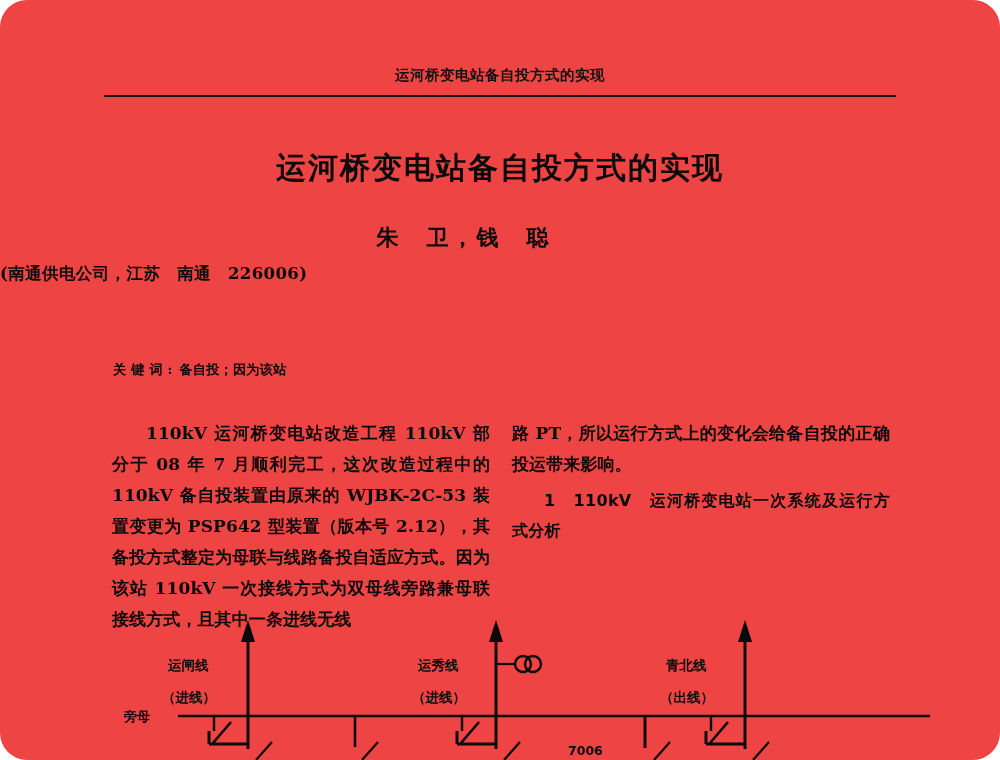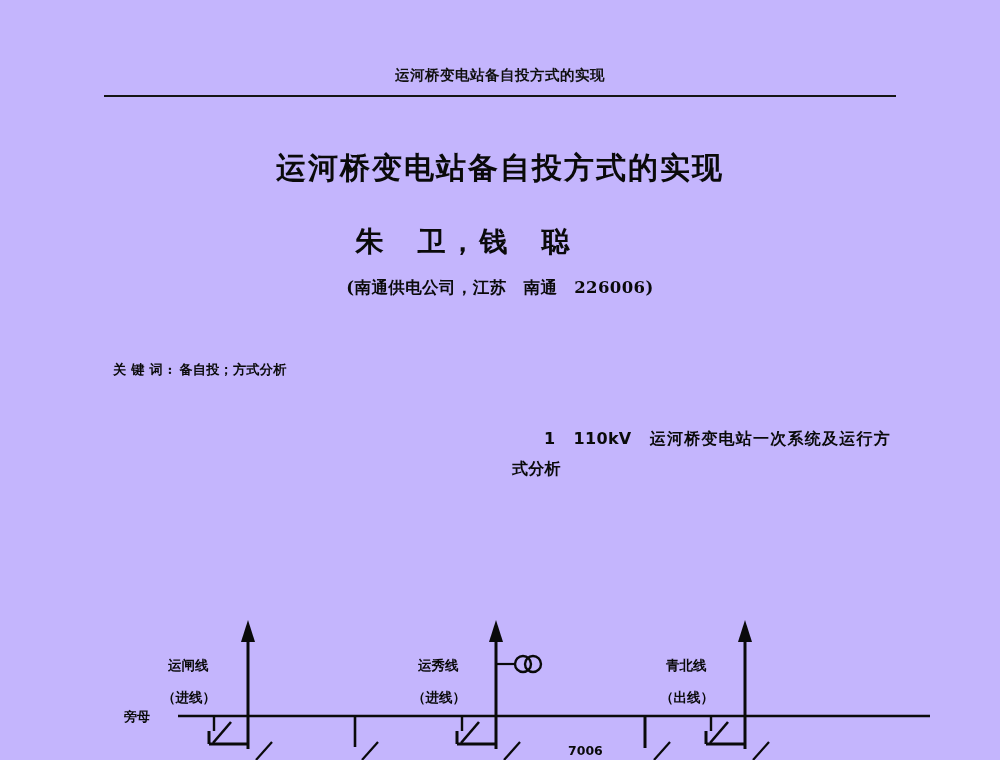--- a/index.html
+++ b/index.html
@@ -12,21 +12,22 @@
     height: 760px;
     overflow: hidden;
     font-family: "DejaVu Sans", "Liberation Sans", sans-serif;
     color: #000000;
     position: relative;
   }
   .page {
     position: relative;
     width: 1000px;
     height: 760px;
-    background: #c4b5fd;
+    background: #ef4444;
+    border-radius: 27px;
   }
 
   
   .running-header {
     position: absolute;
     top: 66px;
     left: 0;
     width: 1000px;
     text-align: center;
     font-size: 14.5px;
@@ -56,32 +57,32 @@
     letter-spacing: 2px;
     font-family: "DejaVu Sans", "Liberation Sans", sans-serif;
     color: #0a0a0a;
   }
   .authors {
     position: absolute;
     top: 223px;
     left: 0;
     width: 928px;
     text-align: center;
-    font-size: 28px;
+    font-size: 22px;
     font-weight: 700;
     letter-spacing: 3px;
     font-family: "DejaVu Serif", "Liberation Serif", serif;
     color: #0a0a0a;
   }
   .affiliation {
     position: absolute;
-    top: 277px;
-    left: 0;
-    width: 1000px;
-    text-align: center;
+    top: 263px;
+    left: 0;
+    width: 1000px;
+    text-align: left;
     font-size: 16.5px;
     font-weight: 700;
     letter-spacing: 0.4px;
     font-family: "DejaVu Serif", "Liberation Serif", serif;
     color: #0a0a0a;
   }
 
   
   .abstract-row {
     position: absolute;
@@ -171,25 +172,29 @@
   <div class="header-rule"></div>
 
   <div class="doc-title">运河桥变电站备自投方式的实现</div>
 
   <div class="authors">朱　卫，钱　聪</div>
 
   <div class="affiliation">(南通供电公司，江苏　南通　226006)</div>
 
 
   <div class="keywords-row">
-    <span class="lead-label">关键词:</span><span>备自投；方式分析</span>
-  </div>
-
+    <span class="lead-label">关键词:</span><span>备自投；因为该站</span>
+  </div>
+
+  <div class="col col-left">
+    <p>110kV 运河桥变电站改造工程 110kV 部分于 08 年 7 月顺利完工，这次改造过程中的 110kV 备自投装置由原来的 WJBK-2C-53 装置变更为 PSP642 型装置（版本号 2.12），其备投方式整定为母联与线路备投自适应方式。因为该站 110kV 一次接线方式为双母线旁路兼母联接线方式，且其中一条进线无线</p>
+  </div>
 
   <div class="col col-right">
+    <p class="noindent">路 PT，所以运行方式上的变化会给备自投的正确投运带来影响。</p>
     <p class="section-head">1　110kV　运河桥变电站一次系统及运行方式分析</p>
     <div class="gap-after-head"></div>
   </div>
 
   <div class="figure-area">
     <svg width="1000" height="148" viewBox="0 0 1000 148">
 
       <line x1="178" y1="104" x2="930" y2="104" stroke="#0a0a0a" stroke-width="2.6"></line>
 
       <text class="fig-text" x="124" y="109" font-size="13">旁母</text>

